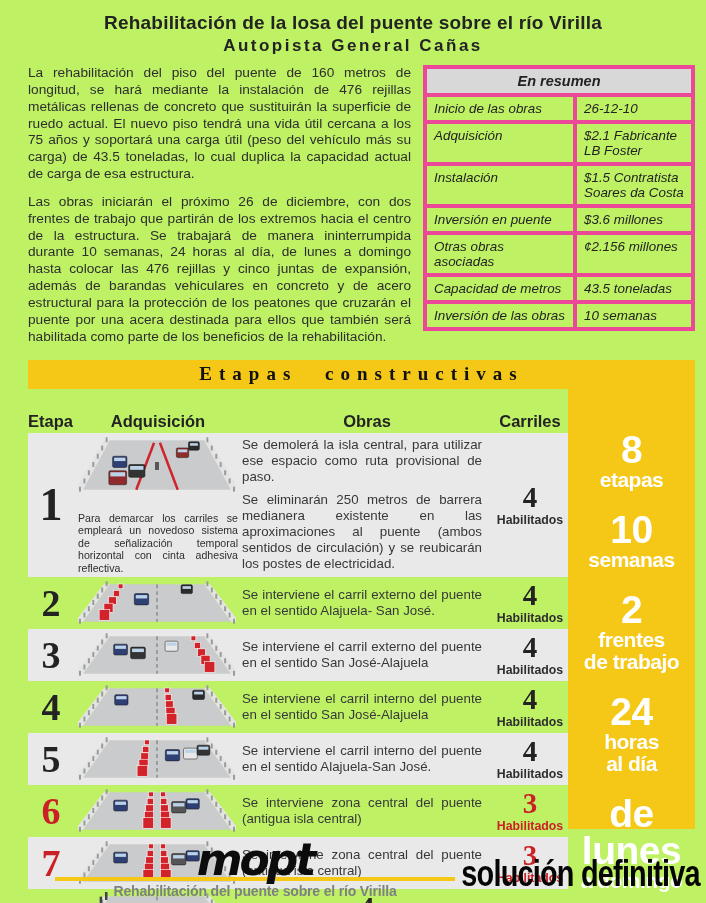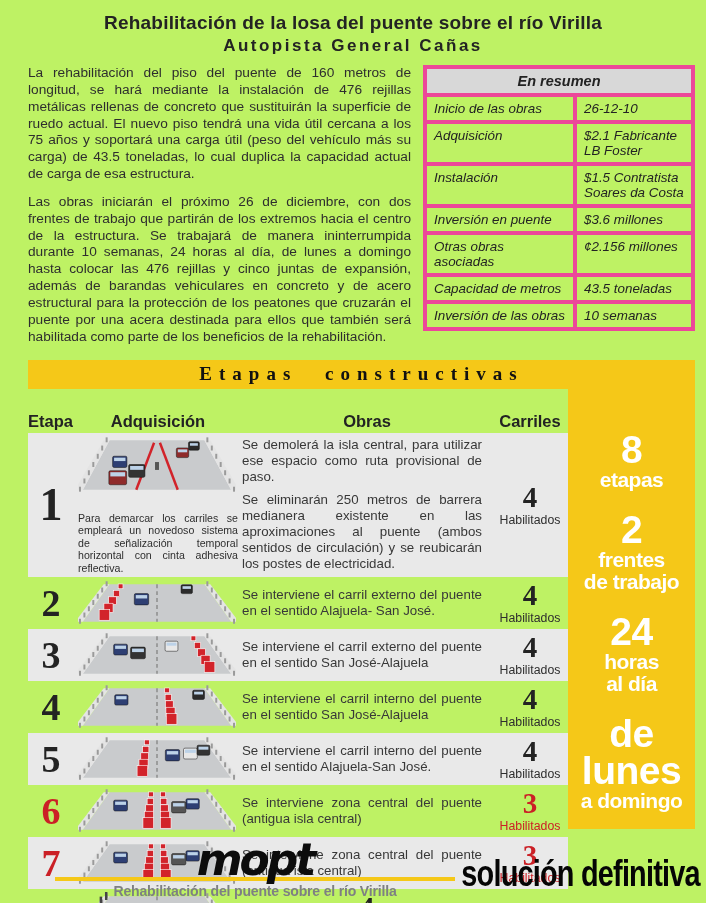--- a/index.html
+++ b/index.html
@@ -35,21 +35,21 @@
   .enum { font-family:"Liberation Serif", serif; font-weight:bold; font-size:38px; text-align:center; line-height:1; }
   .erow.first .enum { font-size:46px; }
   .erow.red .enum, .erow.red .cnum, .erow.red .clab { color:#cb2026; }
   .eillus { padding:1px 4px; }
   .eillus svg { display:block; }
   .ecaption { font-size:10.6px; line-height:1.18; text-align:justify; margin-top:18px; color:#2e2e2e; }
   .eobras { font-size:13.3px; line-height:1.2; text-align:justify; color:#383838; padding-right:10px; }
   .eobras p + p { margin-top:7px; }
   .ecarr { text-align:center; }
   .cnum { font-family:"Liberation Serif", serif; font-weight:bold; font-size:29px; line-height:1; }
-  .clab { font-size:12.3px; margin-top:1px; color:#2e2e2e; }
+  .clab { font-size:12.3px; margin-top:1px; color:#2e2e2e;font-weight:bold; }
 
   
   .sidebar { width:127px; background:var(--yellow); height:440px; padding-top:42px;
              display:flex; flex-direction:column; align-items:center; gap:21px; }
   .stat { text-align:center; color:#fff; font-weight:bold; letter-spacing:-.5px; line-height:.95; }
   .stat .big { font-size:39px; }
   .stat .small { font-size:21px; line-height:1; margin-top:1px; }
 
   
   .footer { position:absolute; left:0; bottom:0; width:706px; height:52px; }
@@ -453,20 +453,24 @@
               </div>
             </div>
           </div>
       </div>
       <div class="sidebar" id="sidebar">
           <div class="stat">
             <div class="big">8</div>
             <div class="small">etapas</div>
           </div>
           <div class="stat">
+            <div class="big">10</div>
+            <div class="small">semanas</div>
+          </div>
+          <div class="stat">
             <div class="big">2</div>
             <div class="small">frentes</div>
             <div class="small">de trabajo</div>
           </div>
           <div class="stat">
             <div class="big">24</div>
             <div class="small">horas</div>
             <div class="small">al día</div>
           </div>
           <div class="stat">

